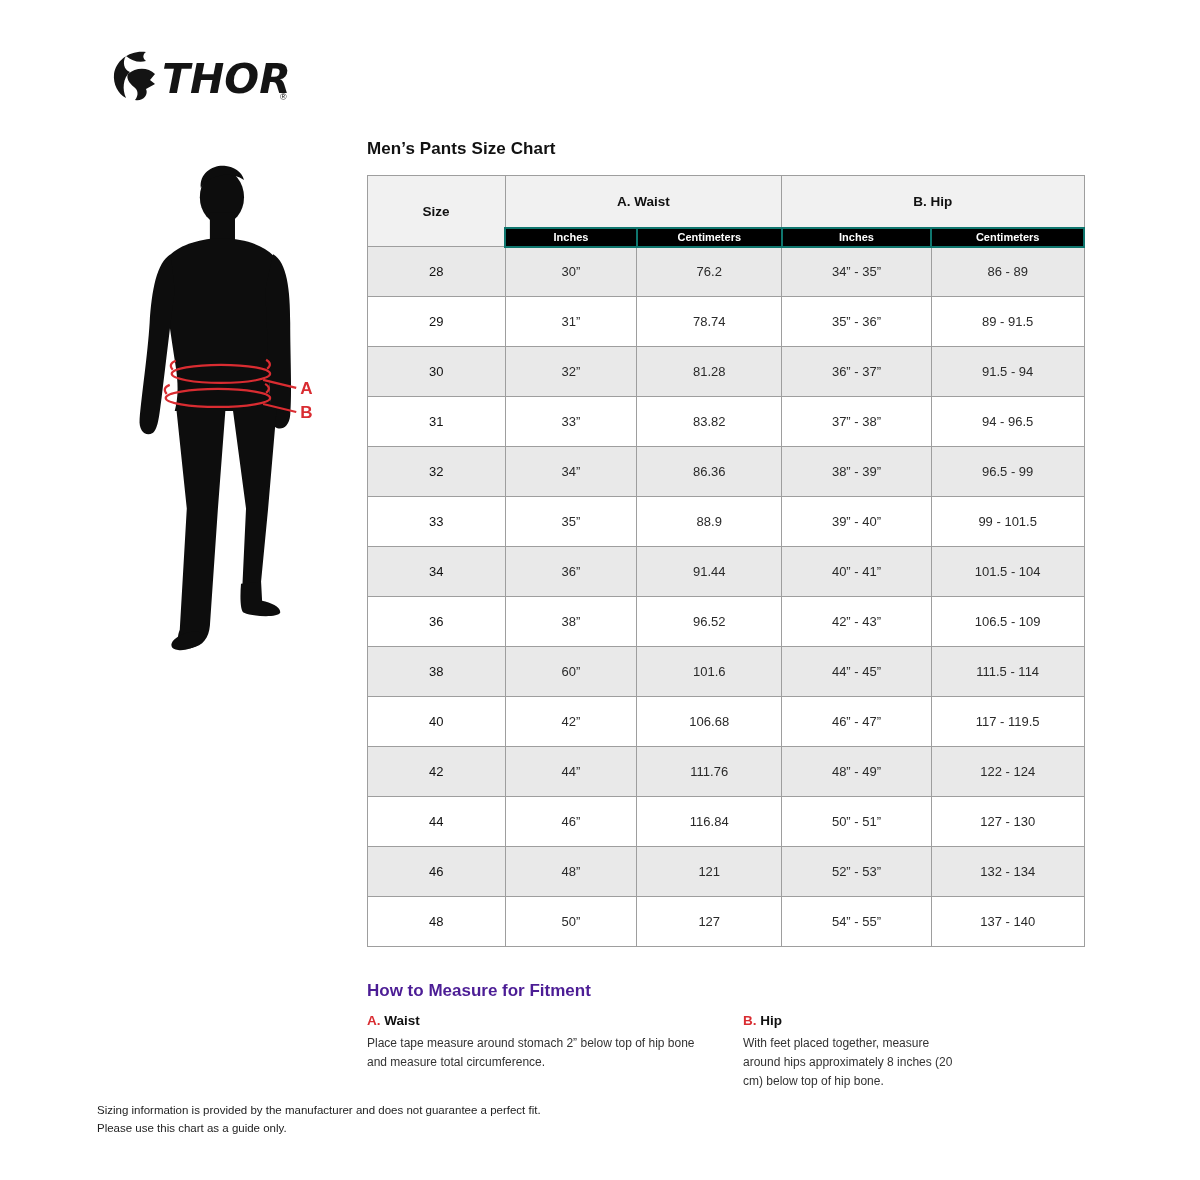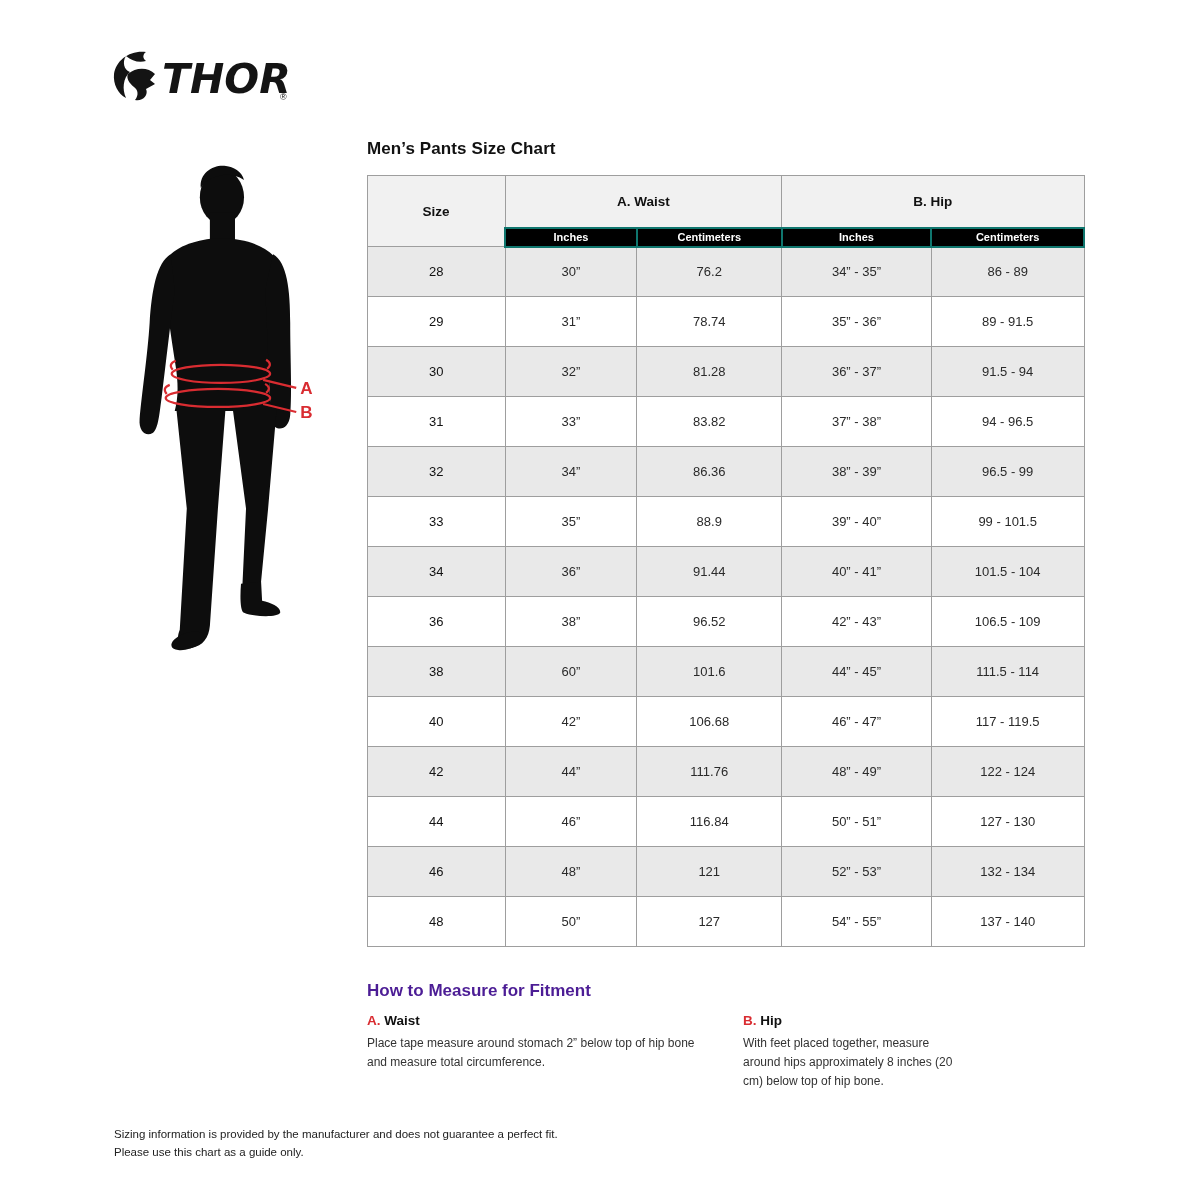--- a/index.html
+++ b/index.html
@@ -57,22 +57,22 @@
   .howto-col-b { flex: 1; }
   .howto-title { font-size: 13.5px; font-weight: bold; color: #111; }
   .howto-title .red-key { color: #d92c31; }
   .howto-text {
     margin: 6px 0 0 0; font-size: 12px; line-height: 19px;
     color: #333; max-width: 350px;
   }
 
   
   .footer {
-    position: absolute; left: 114px; top: 1101px;
-    font-size: 11.5px; line-height: 18px; color: #222; margin-top: 24px;
+    position: absolute; left: 97px; top: 1101px;
+    font-size: 11.5px; line-height: 18px; color: #222;
   }
 </style>
 </head>
 <body>
 
 <div class="logo">
   <svg width="190" height="58" viewBox="0 0 190 58">
     <g fill="#141414">
       <path d="M34,2 C18,0 4,10 2,24 C1,34 6,44 14,48 C10,39 11,28 18,22 C12,20 10,12 14,6 C20,11 27,13 34,11 C30,8 31,4 34,2 Z"></path>
       <path d="M16,24 C24,17 36,17 43,24 L38,30 L43,34 L34,39 C37,45 30,52 23,50 C27,45 26,40 22,37 C17,33 14,28 16,24 Z"></path>

